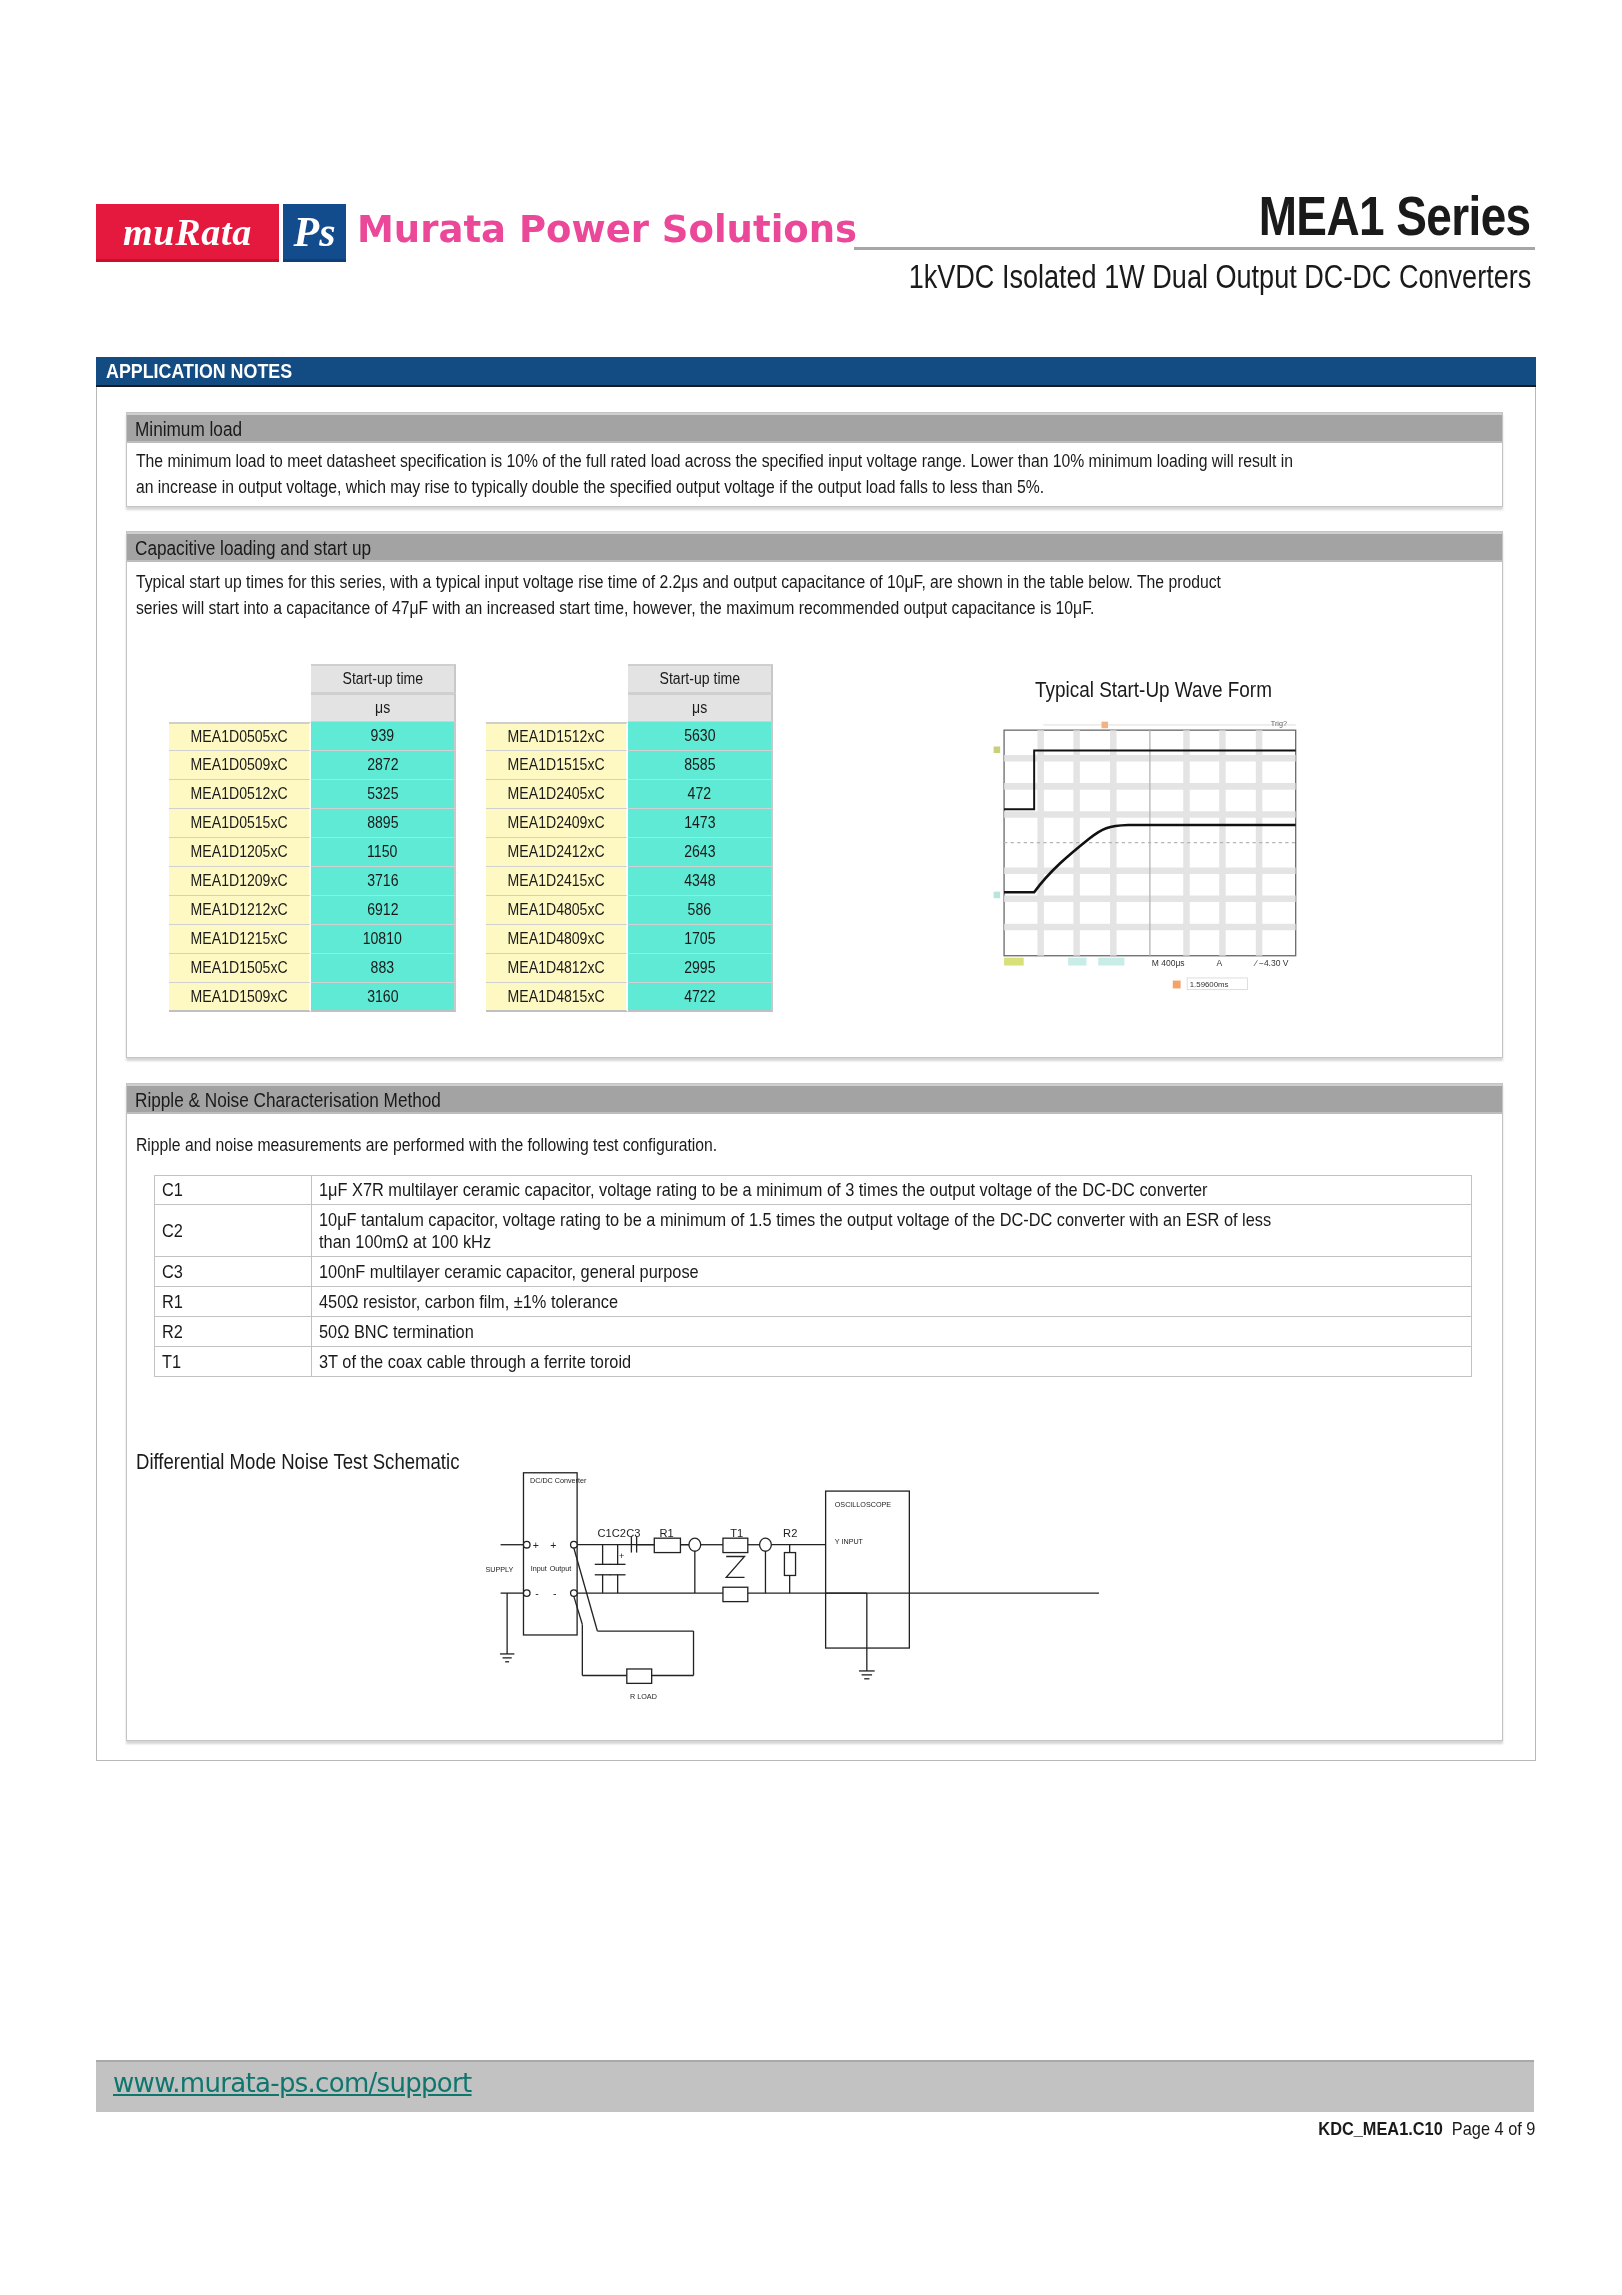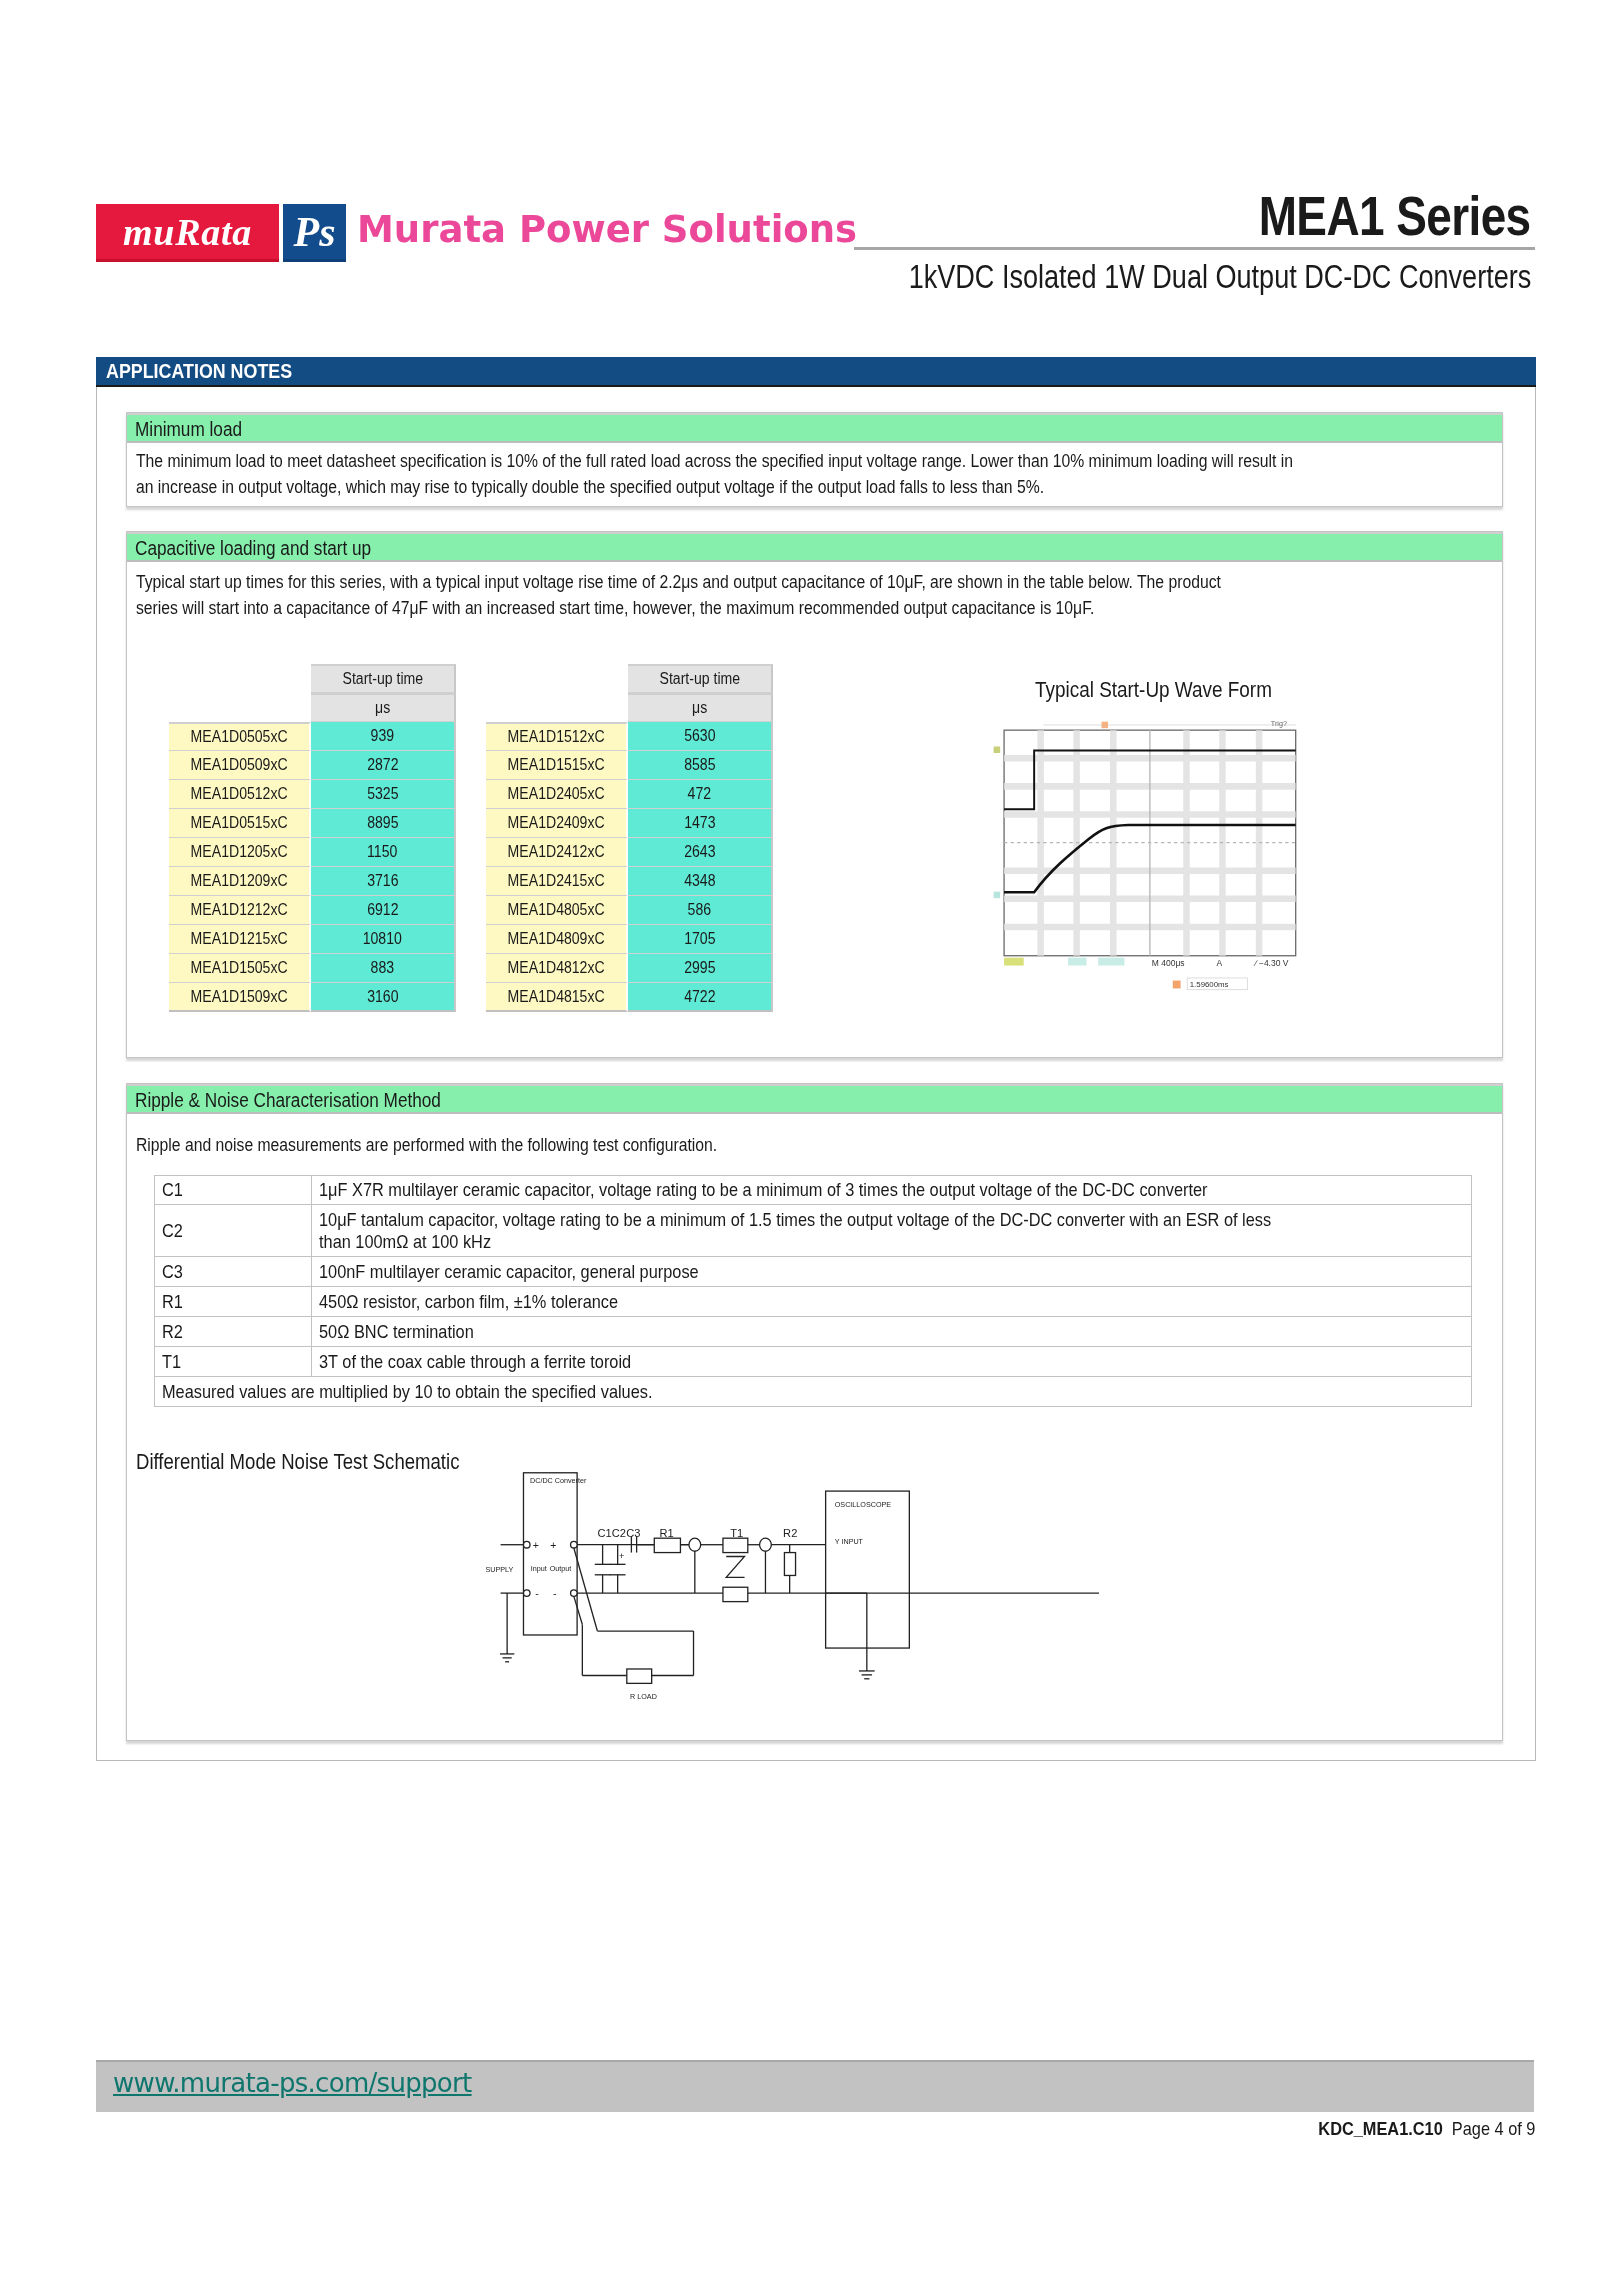--- a/index.html
+++ b/index.html
@@ -22,21 +22,21 @@
   .series-sub { right:91px; top:258px; font-size:33px; color:#1a1a1a; transform:scaleX(0.82); transform-origin:right; }
 
   
   .app-box { left:96px; top:357px; width:1440px; height:1404px; border:1.3px solid #b8b8b8; box-sizing:border-box; }
   .app-bar { left:96px; top:357px; width:1440px; height:30px; background:#134c82; border-bottom:2px solid #1a1a1a; box-sizing:border-box; }
   .app-bar-label { left:106px; top:359px; color:#fff; font-weight:bold; font-size:21px; transform:scaleX(0.85); transform-origin:left; }
 
   
   .sec { position:absolute; left:126px; width:1377px; border:1.3px solid #c4c4c4; box-sizing:border-box;
          box-shadow:0 2.6px 2px #d6d6d6; background:#fff; }
-  .sec-head { position:absolute; left:0; top:0; right:0; height:30px; background:#86efac;
+  .sec-head { position:absolute; left:0; top:0; right:0; height:30px; background:#a3a3a3;
               border-bottom:2px solid #bdbdbd; box-sizing:border-box; border-top:2px solid #cfcfcf; }
   .sec-title { position:absolute; left:7.9px; top:2.6px; font-size:20px; color:#1a1a1a; transform:scaleX(0.86); transform-origin:left; white-space:nowrap; }
   .para { position:absolute; font-size:18.3px; line-height:26px; color:#1a1a1a; transform:scaleX(0.86); transform-origin:left top; white-space:nowrap; }
 
   
   .st-table { position:absolute; border-collapse:separate; border-spacing:0; font-size:16px; }
   .st-table td { height:29px; padding:0; text-align:center; border-bottom:1.3px solid #d0d0d0; box-sizing:border-box; }
   .st-table td span { display:inline-block; transform:scaleX(0.88); }
   .st-table .model { background:#fef9c3; width:142px; text-align:center; border-right:2px solid #ffffff; }
   .st-table .val { background:#5eead4; width:145px; border-right:2px solid #c8c8c8; }
@@ -273,23 +273,20 @@
         <td class="k"><span class="t">R1</span></td>
         <td><span class="t">450Ω resistor, carbon film, ±1% tolerance</span></td>
       </tr>
   <tr style="height:30px">
         <td class="k"><span class="t">R2</span></td>
         <td><span class="t">50Ω BNC termination</span></td>
       </tr>
   <tr style="height:30px">
         <td class="k"><span class="t">T1</span></td>
         <td><span class="t">3T of the coax cable through a ferrite toroid</span></td>
-      </tr>
-  <tr style="height:30px">
-        <td colspan="2"><span class="t">Measured values are multiplied by 10 to obtain the specified values.</span></td>
       </tr>
 </tbody>
   </table>
 
 <div class="abs schem-title">Differential Mode Noise Test Schematic</div>
 
 <svg class="abs" style="left:445px;top:1453px;" width="654" height="275" viewBox="0 0 1000 420" font-family="Liberation Sans, sans-serif" fill="none" stroke="#222" stroke-width="2">
 
   <rect x="120" y="30" width="82" height="248"></rect>
   <text x="130" y="46" font-size="11" fill="#222" stroke="none">DC/DC Converter</text>

